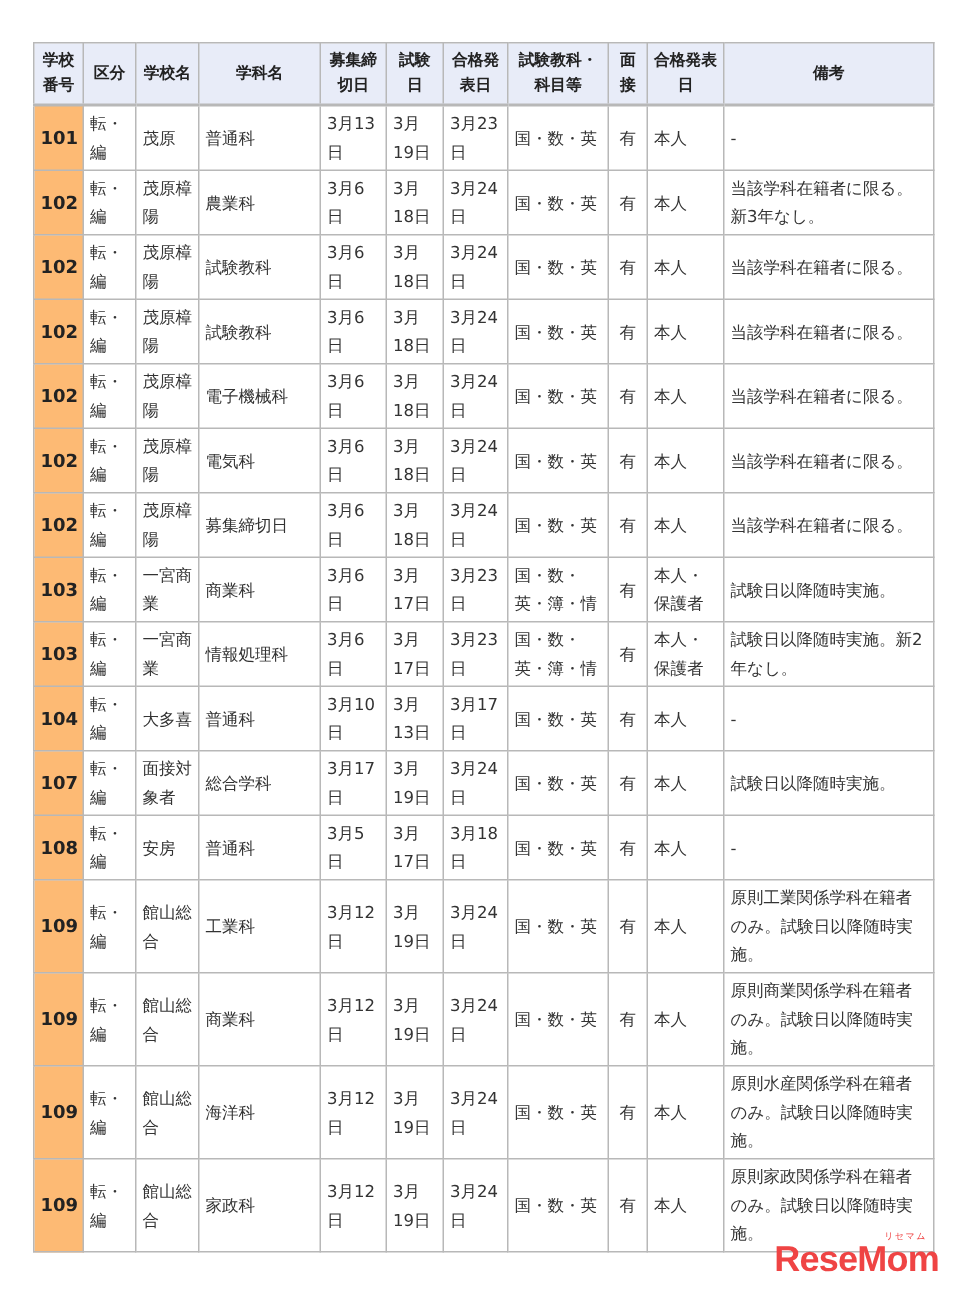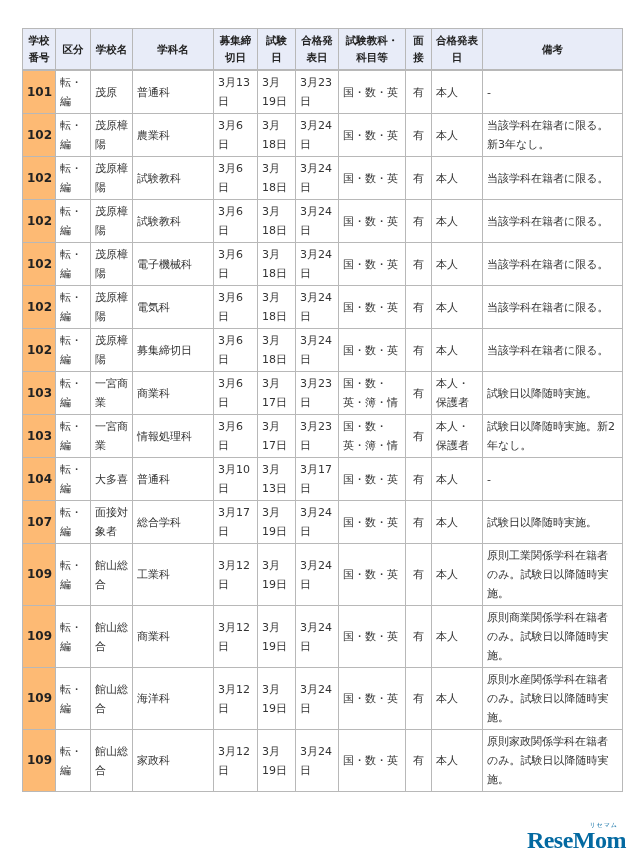--- a/index.html
+++ b/index.html
@@ -5,21 +5,21 @@
   html, body { margin:0; padding:0; background:#ffffff; }
   body { width:640px; height:866px; position:relative; overflow:hidden;
          font-family:"DejaVu Sans","Liberation Sans",sans-serif; color:#333; }
   table.admissions { position:absolute; left:22px; top:28px; border-collapse:collapse;
          table-layout:fixed; width:600px; font-size:11px; }
   table.admissions th, table.admissions td { border:1px solid #b8b8b8; padding:2px 4px; vertical-align:middle; line-height:19px; }
   table.admissions th { background:#e8ecf8; font-weight:bold; text-align:center; color:#222; font-size:10.5px; line-height:17px; height:36px; border-bottom:2px solid #b8b8b8; }
   table.admissions td { height:34px; text-align:left; }
   table.admissions td.num { background:#fdba74; font-weight:bold; text-align:center; font-size:12px; color:#222; }
   table.admissions td.yuu { text-align:center; }
-  .logo { position:absolute; right:14px; bottom:12px; font-family:Liberation Serif, serif; font-weight:bold; font-size:24px; color:#0369a1; letter-spacing:-0.5px;margin-top:48px; }
+  .logo { position:absolute; right:14px; bottom:12px; font-family:Liberation Sans, sans-serif; font-weight:bold; font-size:24px; color:#ef4444; letter-spacing:-0.5px;margin-top:48px; }
   .logo .ruby { position:absolute; right:8px; top:-6px; font-size:6px; letter-spacing:1px; font-weight:normal; }
 </style>
 </head>
 <body>
 
 <table class="admissions">
   <colgroup>
     <col style="width:33px">
       <col style="width:35px">
       <col style="width:42px">
@@ -185,20 +185,33 @@
         <td>総合学科</td>
         <td>3月17日</td>
         <td>3月19日</td>
         <td>3月24日</td>
         <td>国・数・英</td>
         <td class="yuu">有</td>
         <td>本人</td>
         <td>試験日以降随時実施。</td>
       </tr>
       <tr>
+        <td class="num">108</td>
+        <td>転・編</td>
+        <td>安房</td>
+        <td>普通科</td>
+        <td>3月5日</td>
+        <td>3月17日</td>
+        <td>3月18日</td>
+        <td>国・数・英</td>
+        <td class="yuu">有</td>
+        <td>本人</td>
+        <td>-</td>
+      </tr>
+      <tr>
         <td class="num">109</td>
         <td>転・編</td>
         <td>館山総合</td>
         <td>工業科</td>
         <td>3月12日</td>
         <td>3月19日</td>
         <td>3月24日</td>
         <td>国・数・英</td>
         <td class="yuu">有</td>
         <td>本人</td>

